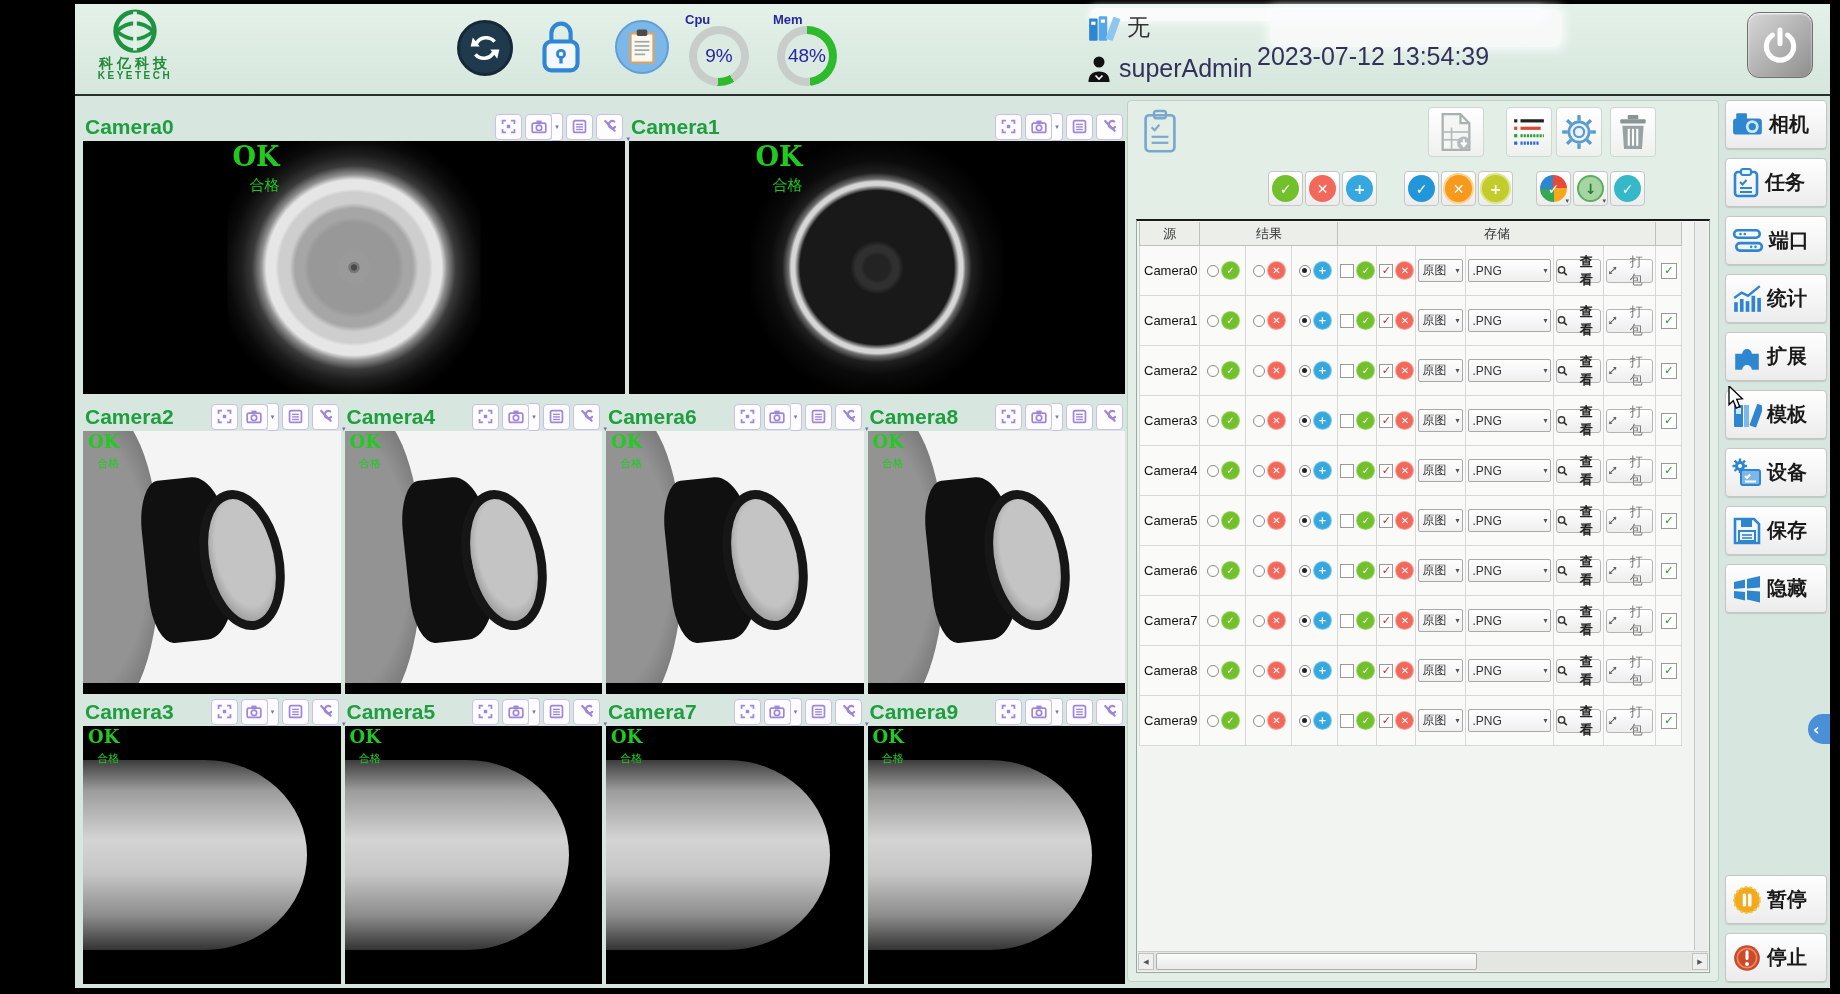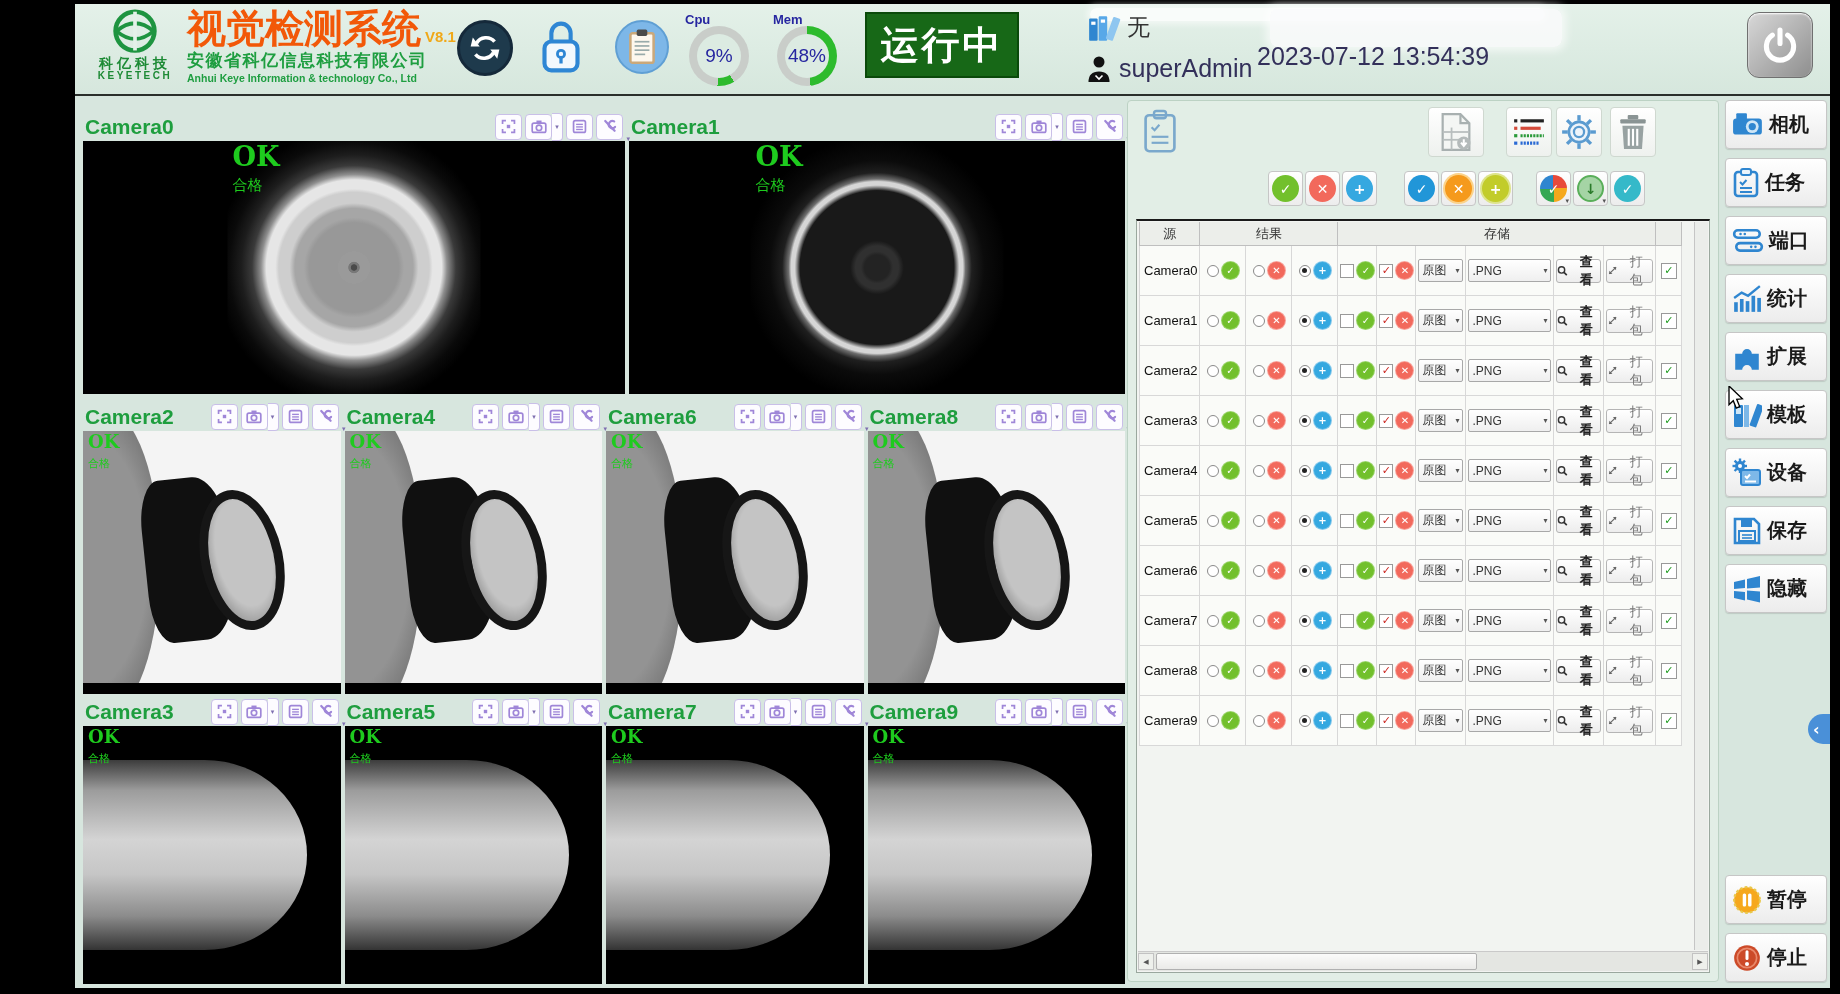--- a/index.html
+++ b/index.html
@@ -46,21 +46,21 @@
   #cam-row-1 .campanel:nth-child(2){flex:1;}
   #cam-row-2 .campanel,#cam-row-3 .campanel{flex:1;}
   .campanel{display:flex;flex-direction:column;min-width:0;}
   .camhead{height:29px;display:flex;align-items:center;gap:3px;padding:0 2px;}
   .camtitle{font-size:21px;font-weight:600;color:#1e9e3e;margin-right:auto;white-space:nowrap;}
   .pbtn{width:27px;height:26px;background:#fdfcff;border:1px solid #c9bfe8;border-radius:4px;display:flex;align-items:center;justify-content:center;box-sizing:border-box;}
   .pcaret{width:10px;height:26px;background:#fdfcff;border:1px solid #c9bfe8;border-left:none;border-radius:0 4px 4px 0;display:flex;align-items:center;justify-content:center;font-size:7px;color:#7f6fb0;margin-left:-3px;}
   .tcaret{position:relative;}
   .tcaret i{position:absolute;right:-8px;bottom:-4px;font-style:normal;font-size:7px;color:#7f6fb0;}
   .camimg{flex:1;background:#000;position:relative;overflow:hidden;}
-  .photo{position:absolute;top:0;height:100%;aspect-ratio:1/1;left:50%;transform:translateX(-50%);}
+  .photo{position:absolute;top:0;height:100%;aspect-ratio:1/1;left:50%;transform:translateX(-50%);text-align:right;}
   .type-neck .photo,.type-body .photo{left:0;transform:none;width:100%;aspect-ratio:auto;}
   .type-bottom .photo{background:radial-gradient(circle at 50% 50%,#4a4a4a 0 1.6%,#787878 2% 3%,#9a9a9a 3.4% 9%,#989898 9% 25%,#a6a6a6 28% 33%,#cecece 36% 42%,#e6e6e6 44% 49%,#8e8e8e 52%,#3a3a3a 57%,#1d1d1d 63%,#0a0a0a 70%,#000 78%);}
   .type-ring .photo{background:radial-gradient(circle at 50% 50%,#232323 0 7%,#303030 9% 12%,#191919 15% 43%,#7a7a7a 44.5%,#d6d6d6 46% 48%,#6e6e6e 49.5%,#1f1f1f 53%,#0b0b0b 60%,#000 74%);}
   .type-neck .photo{background:#f4f4f4;}
   .type-neck .p1{position:absolute;left:-14%;top:-8%;width:44%;height:116%;background:radial-gradient(ellipse at 30% 50%,#939393 0 60%,#7e7e7e 75%,#6f6f6f 100%);border-radius:0 48% 48% 0/0 50% 50% 0;}
   .type-neck .p2{position:absolute;left:24%;top:18%;width:34%;height:62%;background:#101010;border-radius:24% 38% 38% 24%/30% 45% 45% 30%;transform:rotate(-6deg);}
   .type-neck .p3{position:absolute;left:46%;top:22%;width:32%;height:54%;background:radial-gradient(ellipse at 55% 45%,#c4c4c4 0 55%,#9d9d9d 75%,#8a8a8a 100%);border:9px solid #161616;border-radius:50%;transform:rotate(-12deg);box-sizing:border-box;}
   .type-neck .photo::after{content:"";position:absolute;left:0;right:0;bottom:0;height:4%;background:#000;}
   .type-body .photo{background:#000;}
   .type-body .p1{position:absolute;left:0;right:13%;top:13%;bottom:13%;background:linear-gradient(#3c3c3c,#9c9c9c 16%,#d4d4d4 42%,#c6c6c6 60%,#8c8c8c 82%,#343434);border-radius:0 46% 46% 0/0 50% 50% 0;}
@@ -137,27 +137,20 @@
     <div class="hdr">
       <div class="logo">
         <svg class="emb" width="52" height="48" viewBox="0 0 56 52">
           <circle cx="28" cy="25" r="21" fill="none" stroke="#1e9440" stroke-width="5"></circle>
           <path d="M8 25 Q28 8 48 25 Q28 42 8 25 z" fill="none" stroke="#1e9440" stroke-width="4"></path>
           <line x1="28" y1="4" x2="28" y2="46" stroke="#e4f1e9" stroke-width="4"></line>
         </svg>
         <div class="cn">科亿科技</div>
         <div class="en">KEYETECH</div>
       </div>
-      <div class="tblock">
-        <div>
-          <span class="tmain">视觉检测系统</span><span class="tver">V8.1</span>
-        </div>
-        <div class="tsub">安徽省科亿信息科技有限公司</div>
-        <div class="tsub2">Anhui Keye Information &amp; technology Co., Ltd</div>
-      </div>
 
       <div class="cirbtn refresh">
         <svg width="34" height="34" viewBox="0 0 32 32">
           <path d="M25 10 A10.5 10.5 0 0 0 8 11.5" fill="none" stroke="#fff" stroke-width="3.4"></path>
           <polygon points="4.5,6 11,14.5 2.5,14.5" fill="#fff"></polygon>
           <path d="M7 22 A10.5 10.5 0 0 0 24 20.5" fill="none" stroke="#fff" stroke-width="3.4"></path>
           <polygon points="27.5,26 21,17.5 29.5,17.5" fill="#fff"></polygon>
         </svg>
       </div>
 
@@ -185,21 +178,20 @@
         <span class="glabel">Cpu</span>
         <div class="gring" style="background:conic-gradient(from 150deg,#2dbb2d 0 33deg,#c9cdc9 33deg 360deg);"></div>
         <div class="gval">9%</div>
       </div>
       <div class="gauge" style="left:692px;">
         <span class="glabel">Mem</span>
         <div class="gring" style="background:conic-gradient(from 0deg,#2dbb2d 0 173deg,#c9cdc9 173deg 360deg);"></div>
         <div class="gval">48%</div>
       </div>
 
-      <div class="runbox">运行中</div>
 
       <div class="blur1"></div>
       <div class="blur2"></div>
 
       <div class="taskinfo">
         <svg width="34" height="30" viewBox="0 0 32 28">
           <rect x="2" y="5" width="8" height="21" rx="1" fill="#2f86d0"></rect>
           <rect x="4" y="8" width="4" height="3" fill="#fff"></rect>
           <rect x="11" y="3" width="8" height="23" rx="1" fill="#58a8e8"></rect>
           <rect x="13" y="6" width="4" height="3" fill="#fff"></rect>

